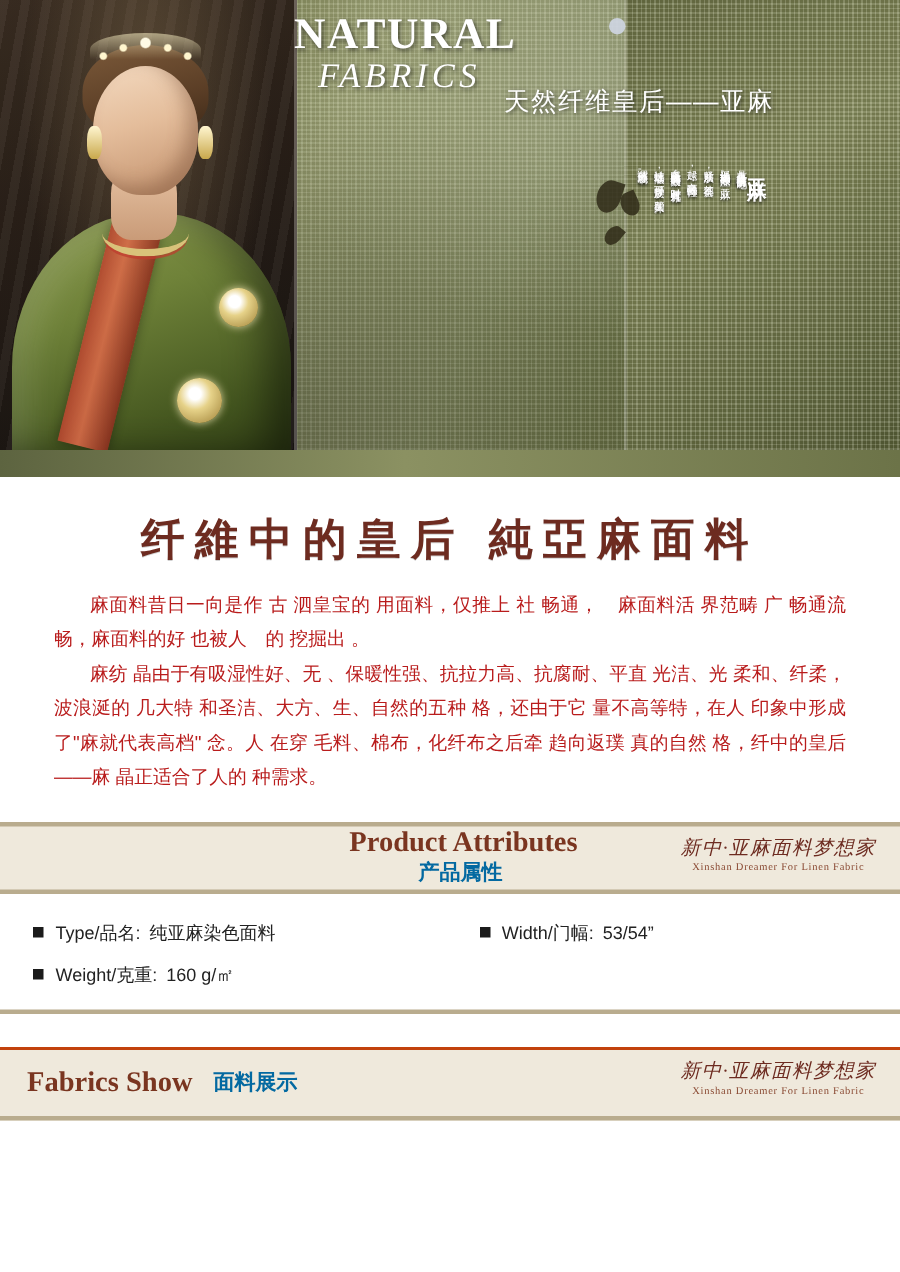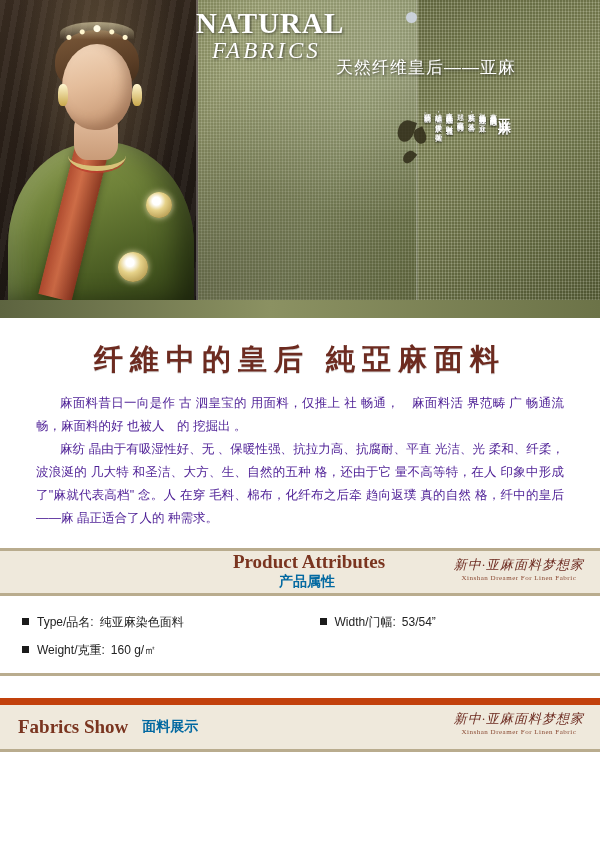--- a/index.html
+++ b/index.html
@@ -264,21 +264,21 @@
     color: #6d2b20;
     font-weight: bold;
     text-shadow: 0 1px 0 rgba(0,0,0,0.18);
   }
 
   
   .copy {
     margin: 12px 36px 0 36px;
     font-size: 12.5px;
     line-height: 23px;
-    color: #4c1d95;
+    color: #b91c1c;
     text-align: justify;
     text-indent: 24px;
     font-family: "Liberation Sans", sans-serif;
   }
   .copy p { margin: 0; }
 
   
   .section-band {
     position: relative;
     margin-top: 18px;
@@ -356,21 +356,21 @@
     background: #b9ac8e;
     margin: 0;
   }
   .gap-white { height: 22px; background: #ffffff; }
 
   
   .show-band {
     position: relative;
     height: 44px;
     background: #efe9dc;
-    border-top: 7px solid #c2410c;
+    border-top: 2px solid #c2410c;
     border-bottom: 3px solid #b9ac8e;
     display: flex;
     align-items: center;
   }
 </style>
 </head>
 <body>
 
 <div class="hero">
   <div class="hero-linen"></div>

